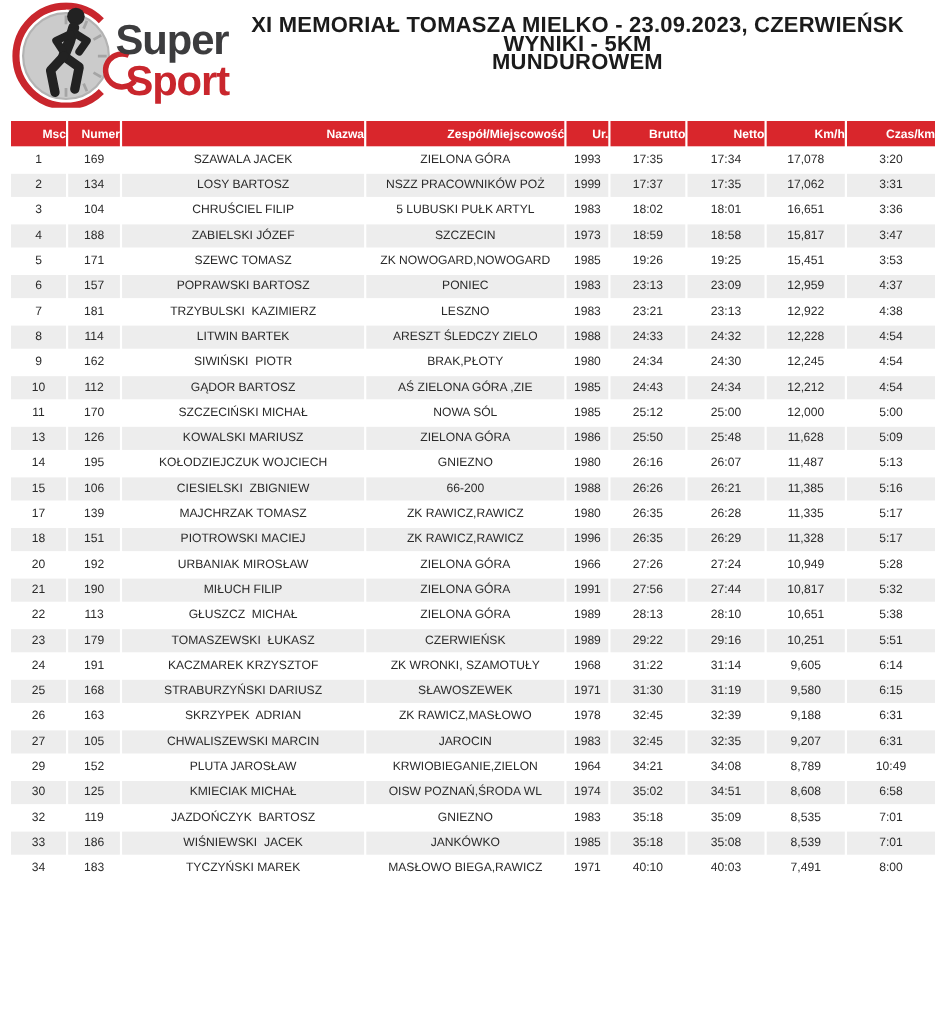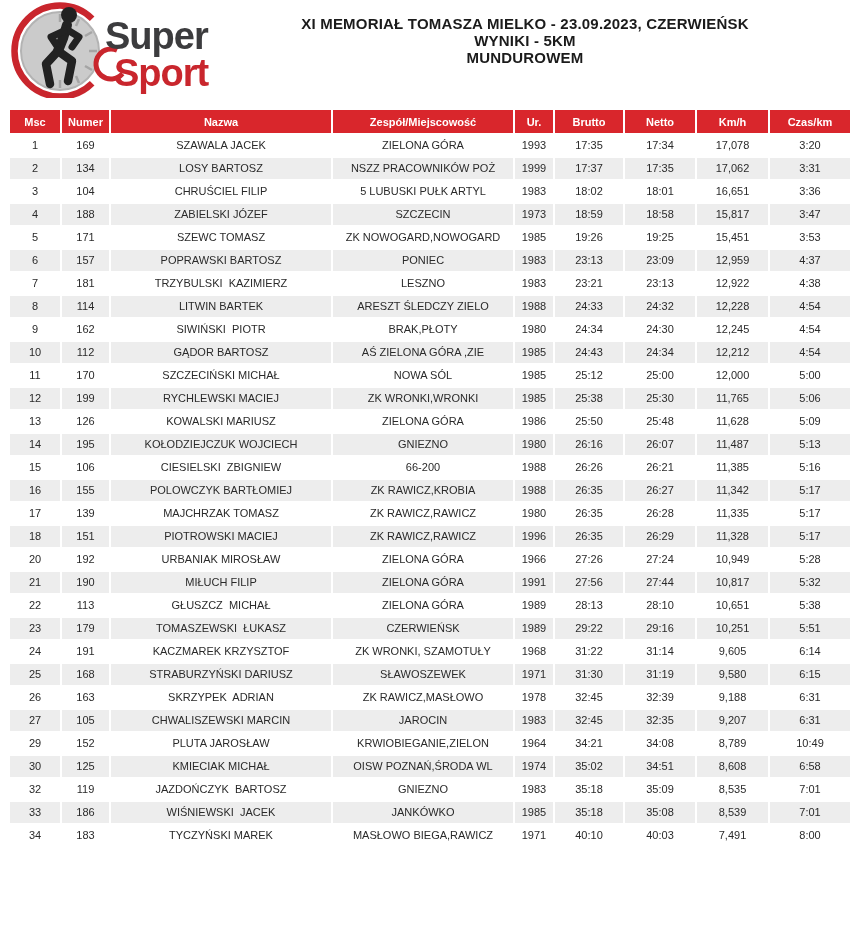--- a/index.html
+++ b/index.html
@@ -15,40 +15,40 @@
   .page-header { position: relative; height: 108px; }
 
   .logo { position: absolute; left: 8px; top: 2px; width: 212px; height: 96px; }
 
   .title-block {
     margin-left: 190px;
     padding-top: 15px;
     text-align: center;
     color: #1b1b1b;
     font-weight: bold;
-    font-size: 15px;
+    font-size: 20px;
     line-height: 17px;
   }
   .title-block div { letter-spacing: 0.2px; }
 
   
   table.results {
     margin-left: 8px;
     width: 844px;
     table-layout: fixed;
     border-collapse: separate;
     border-spacing: 2px 2px;
     font-size: 11px;
   }
   table.results th {
     background: #d9262c;
     color: #ffffff;
     font-weight: bold;
     height: 23px;
-    text-align: center;
+    text-align: right;
     vertical-align: middle;
     white-space: nowrap;
     overflow: hidden;
   }
   table.results td {
     background: #ffffff;
     color: #2a2a2a;
     height: 21px;
     line-height: 21px;
     text-align: center;
@@ -244,31 +244,20 @@
         <td>170</td>
         <td>SZCZECIŃSKI MICHAŁ</td>
         <td>NOWA SÓL</td>
         <td>1985</td>
         <td>25:12</td>
         <td>25:00</td>
         <td>12,000</td>
         <td>5:00</td>
       </tr>
       <tr>
-        <td>12</td>
-        <td>199</td>
-        <td>RYCHLEWSKI MACIEJ</td>
-        <td>ZK WRONKI,WRONKI</td>
-        <td>1985</td>
-        <td>25:38</td>
-        <td>25:30</td>
-        <td>11,765</td>
-        <td>5:06</td>
-      </tr>
-      <tr>
         <td>13</td>
         <td>126</td>
         <td>KOWALSKI MARIUSZ</td>
         <td>ZIELONA GÓRA</td>
         <td>1986</td>
         <td>25:50</td>
         <td>25:48</td>
         <td>11,628</td>
         <td>5:09</td>
       </tr>
@@ -288,31 +277,20 @@
         <td>106</td>
         <td>CIESIELSKI  ZBIGNIEW</td>
         <td>66-200</td>
         <td>1988</td>
         <td>26:26</td>
         <td>26:21</td>
         <td>11,385</td>
         <td>5:16</td>
       </tr>
       <tr>
-        <td>16</td>
-        <td>155</td>
-        <td>POLOWCZYK BARTŁOMIEJ</td>
-        <td>ZK RAWICZ,KROBIA</td>
-        <td>1988</td>
-        <td>26:35</td>
-        <td>26:27</td>
-        <td>11,342</td>
-        <td>5:17</td>
-      </tr>
-      <tr>
         <td>17</td>
         <td>139</td>
         <td>MAJCHRZAK TOMASZ</td>
         <td>ZK RAWICZ,RAWICZ</td>
         <td>1980</td>
         <td>26:35</td>
         <td>26:28</td>
         <td>11,335</td>
         <td>5:17</td>
       </tr>

